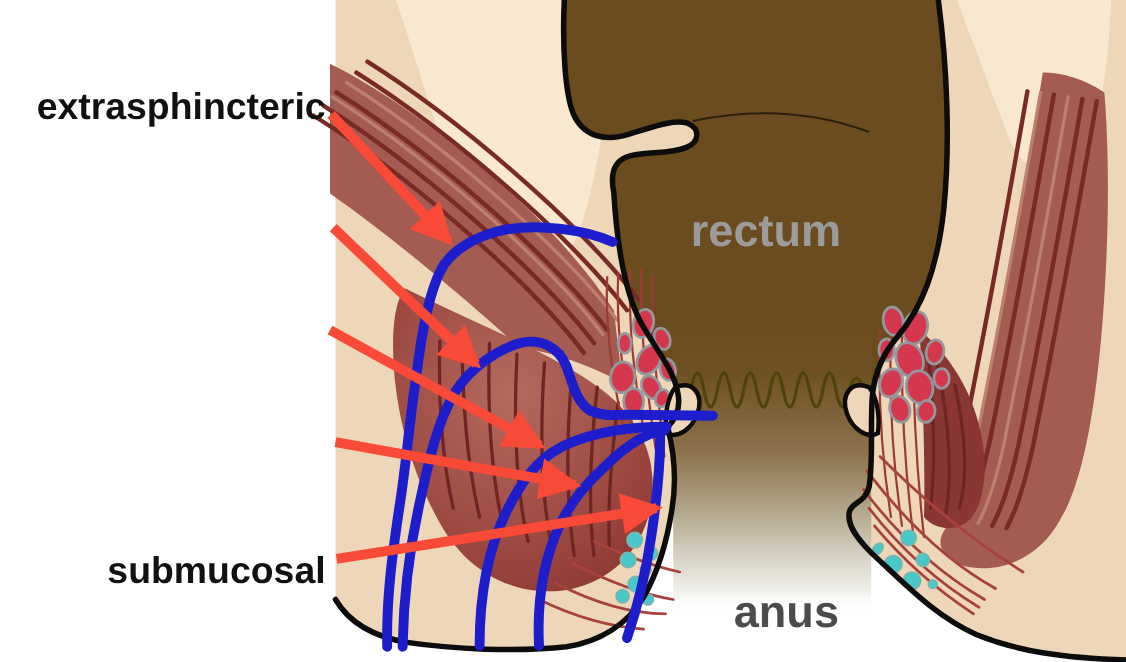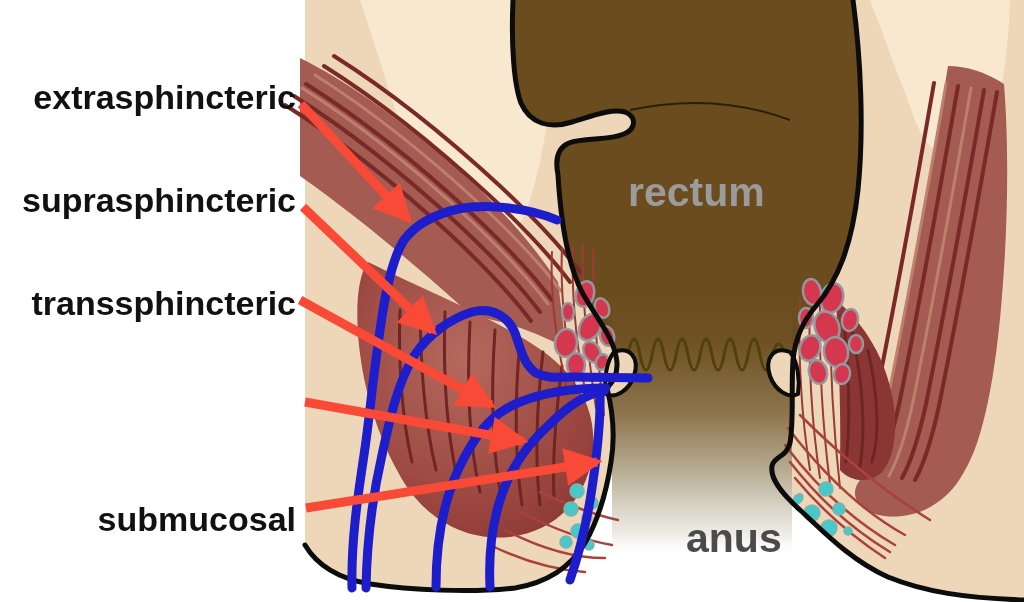--- a/index.html
+++ b/index.html
@@ -1,23 +1,23 @@
 <!DOCTYPE html>
 <html><head>
 <meta charset="utf-8">
 <style>
   html,body{margin:0;padding:0;background:#fff;}
   .stage{position:relative;width:1024px;height:602px;background:#ffffff;overflow:hidden;
          font-family:"Liberation Sans",sans-serif;}
   svg{position:absolute;left:0;top:0;}
   .lbl{position:absolute;right:728px;font-weight:700;font-size:34px;line-height:1;
        color:#111111;white-space:nowrap;}
-  .anat{position:absolute;font-weight:700;font-size:41px;line-height:1;white-space:nowrap;}
+  .anat{position:absolute;font-weight:700;font-size:41px;line-height:1;white-space:nowrap;margin-top:18px;}
   #rectum-label{left:628px;top:172px;color:#9b9b9b;}
-  #anus-label{left:686px;top:518px;color:#4b4b4b;}
+  #anus-label{left:667px;top:518px;color:#4b4b4b;}
   .tract{fill:none;stroke:#1d1dcc;stroke-width:9;stroke-linecap:round;}
   .arrow{fill:none;stroke:#f94a38;stroke-width:9;stroke-linecap:butt;}
   .outline{fill:none;stroke:#0c0c0c;stroke-width:5;stroke-linejoin:round;stroke-linecap:round;}
   .stri{fill:none;stroke:#6f2523;stroke-width:3;stroke-linecap:round;}
   .stri2{fill:none;stroke:#7a2a26;stroke-width:4;stroke-linecap:round;}
   .striL{fill:none;stroke:#bd7f6e;stroke-width:3;stroke-linecap:round;}
   .fib{fill:none;stroke:#9c3a36;stroke-width:2;stroke-linecap:round;}
   .fringe{fill:none;stroke:#a8423c;stroke-width:2.5;stroke-linecap:round;}
   .crypt{fill:#d5374e;stroke:#94979c;stroke-width:2.5;}
   .teal{fill:#49c8ca;stroke:#7fb3ad;stroke-width:1.5;}
@@ -217,20 +217,18 @@
   <g>
     <line class="arrow" x1="301" y1="104" x2="408" y2="219" marker-end="url(#ah)"></line>
     <line class="arrow" x1="303" y1="207" x2="433" y2="331" marker-end="url(#ah)"></line>
     <line class="arrow" x1="300" y1="300" x2="491" y2="405" marker-end="url(#ah)"></line>
     <line class="arrow" x1="305" y1="402" x2="523" y2="441" marker-end="url(#ah)"></line>
     <line class="arrow" x1="306" y1="508" x2="597" y2="462" marker-end="url(#ah)"></line>
   </g>
 </svg>
 
 <div class="lbl" style="top:80px">extrasphincteric</div>
-<div class="lbl" style="top:183px">suprasphincteric</div>
-<div class="lbl" style="top:286px">transsphincteric</div>
 <div class="lbl" style="top:502px">submucosal</div>
 
 <div class="anat" id="rectum-label">rectum</div>
 <div class="anat" id="anus-label">anus</div>
 
 </div>
 
 </body></html>

